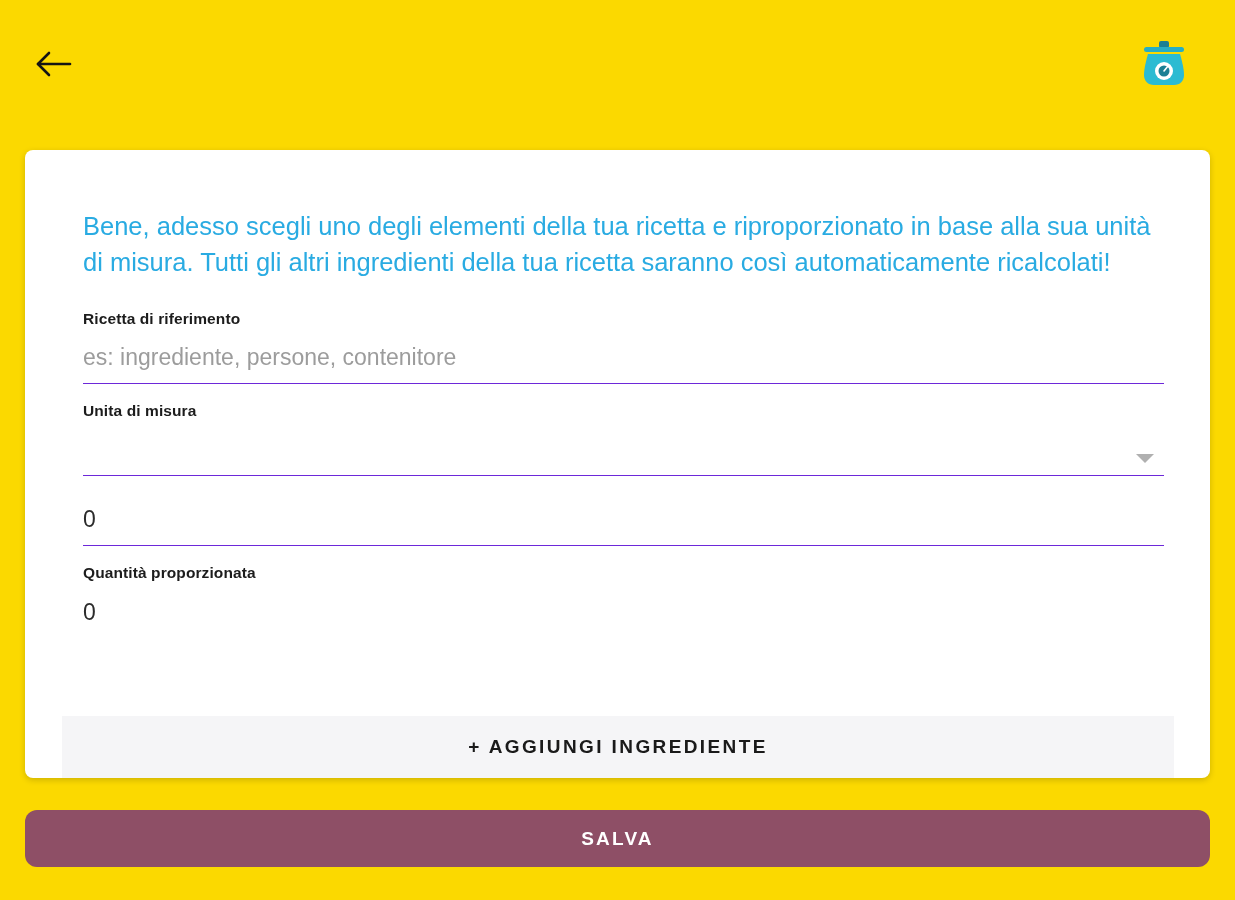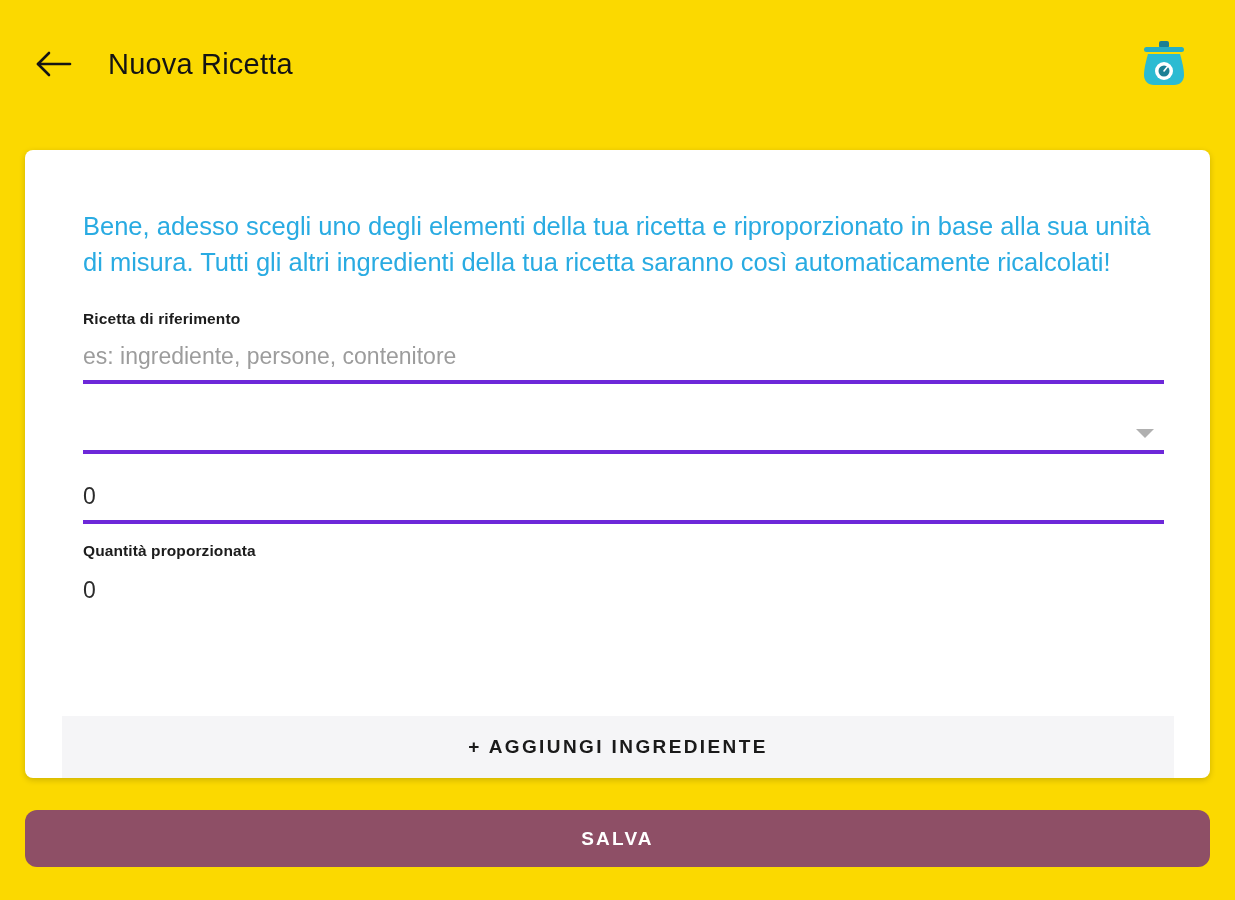--- a/index.html
+++ b/index.html
@@ -77,21 +77,21 @@
   .field.tight { margin-top: 18px; }
   .field-label {
     font-size: 15.5px;
     font-weight: bold;
     color: #1c1c1c;
     letter-spacing: 0.1px;
   }
   .req-star { color: #cc0000; font-size: 13px; vertical-align: super; }
   .field-line {
     position: relative;
-    border-bottom: 4px solid #6d28d9;
+    border-bottom: 1px solid #6d28d9;
     height: 52px;
     display: flex;
     align-items: center;
     margin-top: 4px;
   }
   .field-value {
     font-size: 23px;
     color: #2b2b2b;
   }
   .field-placeholder {
@@ -145,21 +145,20 @@
 
 <div id="app">
 
   <div class="topbar">
     <div class="back-arrow">
       <svg width="40" height="32" viewBox="0 0 40 32" aria-hidden="true">
         <path d="M4 16 H36" stroke="#141414" stroke-width="2.6" fill="none" stroke-linecap="round"></path>
         <path d="M15 5 L4 16 L15 27" stroke="#141414" stroke-width="2.6" fill="none" stroke-linecap="round" stroke-linejoin="round"></path>
       </svg>
     </div>
-    <div class="topbar-title">Nuova Ricetta</div>
     <div class="topbar-spacer"></div>
     <div class="scale-icon">
       <svg width="58" height="58" viewBox="0 0 58 58" aria-hidden="true">
         <rect x="24" y="6" width="10" height="7" rx="2" fill="#1b7f94"></rect>
         <rect x="9" y="12" width="40" height="5" rx="2.5" fill="#26AEC4"></rect>
         <path d="M13 19 C13 19 9 32 9 40 C9 46 13 50 19 50 L39 50 C45 50 49 46 49 40 C49 32 45 19 45 19 Z" fill="#2BBBD2"></path>
         <circle cx="29" cy="36" r="9" fill="#ffffff"></circle>
         <circle cx="29" cy="36" r="5.5" fill="#1b7f94"></circle>
         <path d="M29 36 L33 31" stroke="#ffffff" stroke-width="1.6" stroke-linecap="round"></path>
       </svg>
@@ -172,20 +171,21 @@
       <div class="intro">Bene, adesso scegli uno degli elementi della tua ricetta e riproporzionato in base alla sua unità di misura. Tutti gli altri ingredienti della tua ricetta saranno così automaticamente ricalcolati!</div>
 
       <div class="field">
         <div class="field-label">Ricetta di riferimento</div>
         <div class="field-line">
           <span class="field-placeholder">es: ingrediente, persone, contenitore</span>
         </div>
       </div>
 
       <div class="field tight">
+        <div class="field-label">Unita di misura</div>
         <div class="field-line">
           <span class="field-value"></span>
           <span class="caret"></span>
         </div>
       </div>
 
       <div class="field tight">
         <div class="field-line">
           <span class="field-value">0</span>
         </div>

